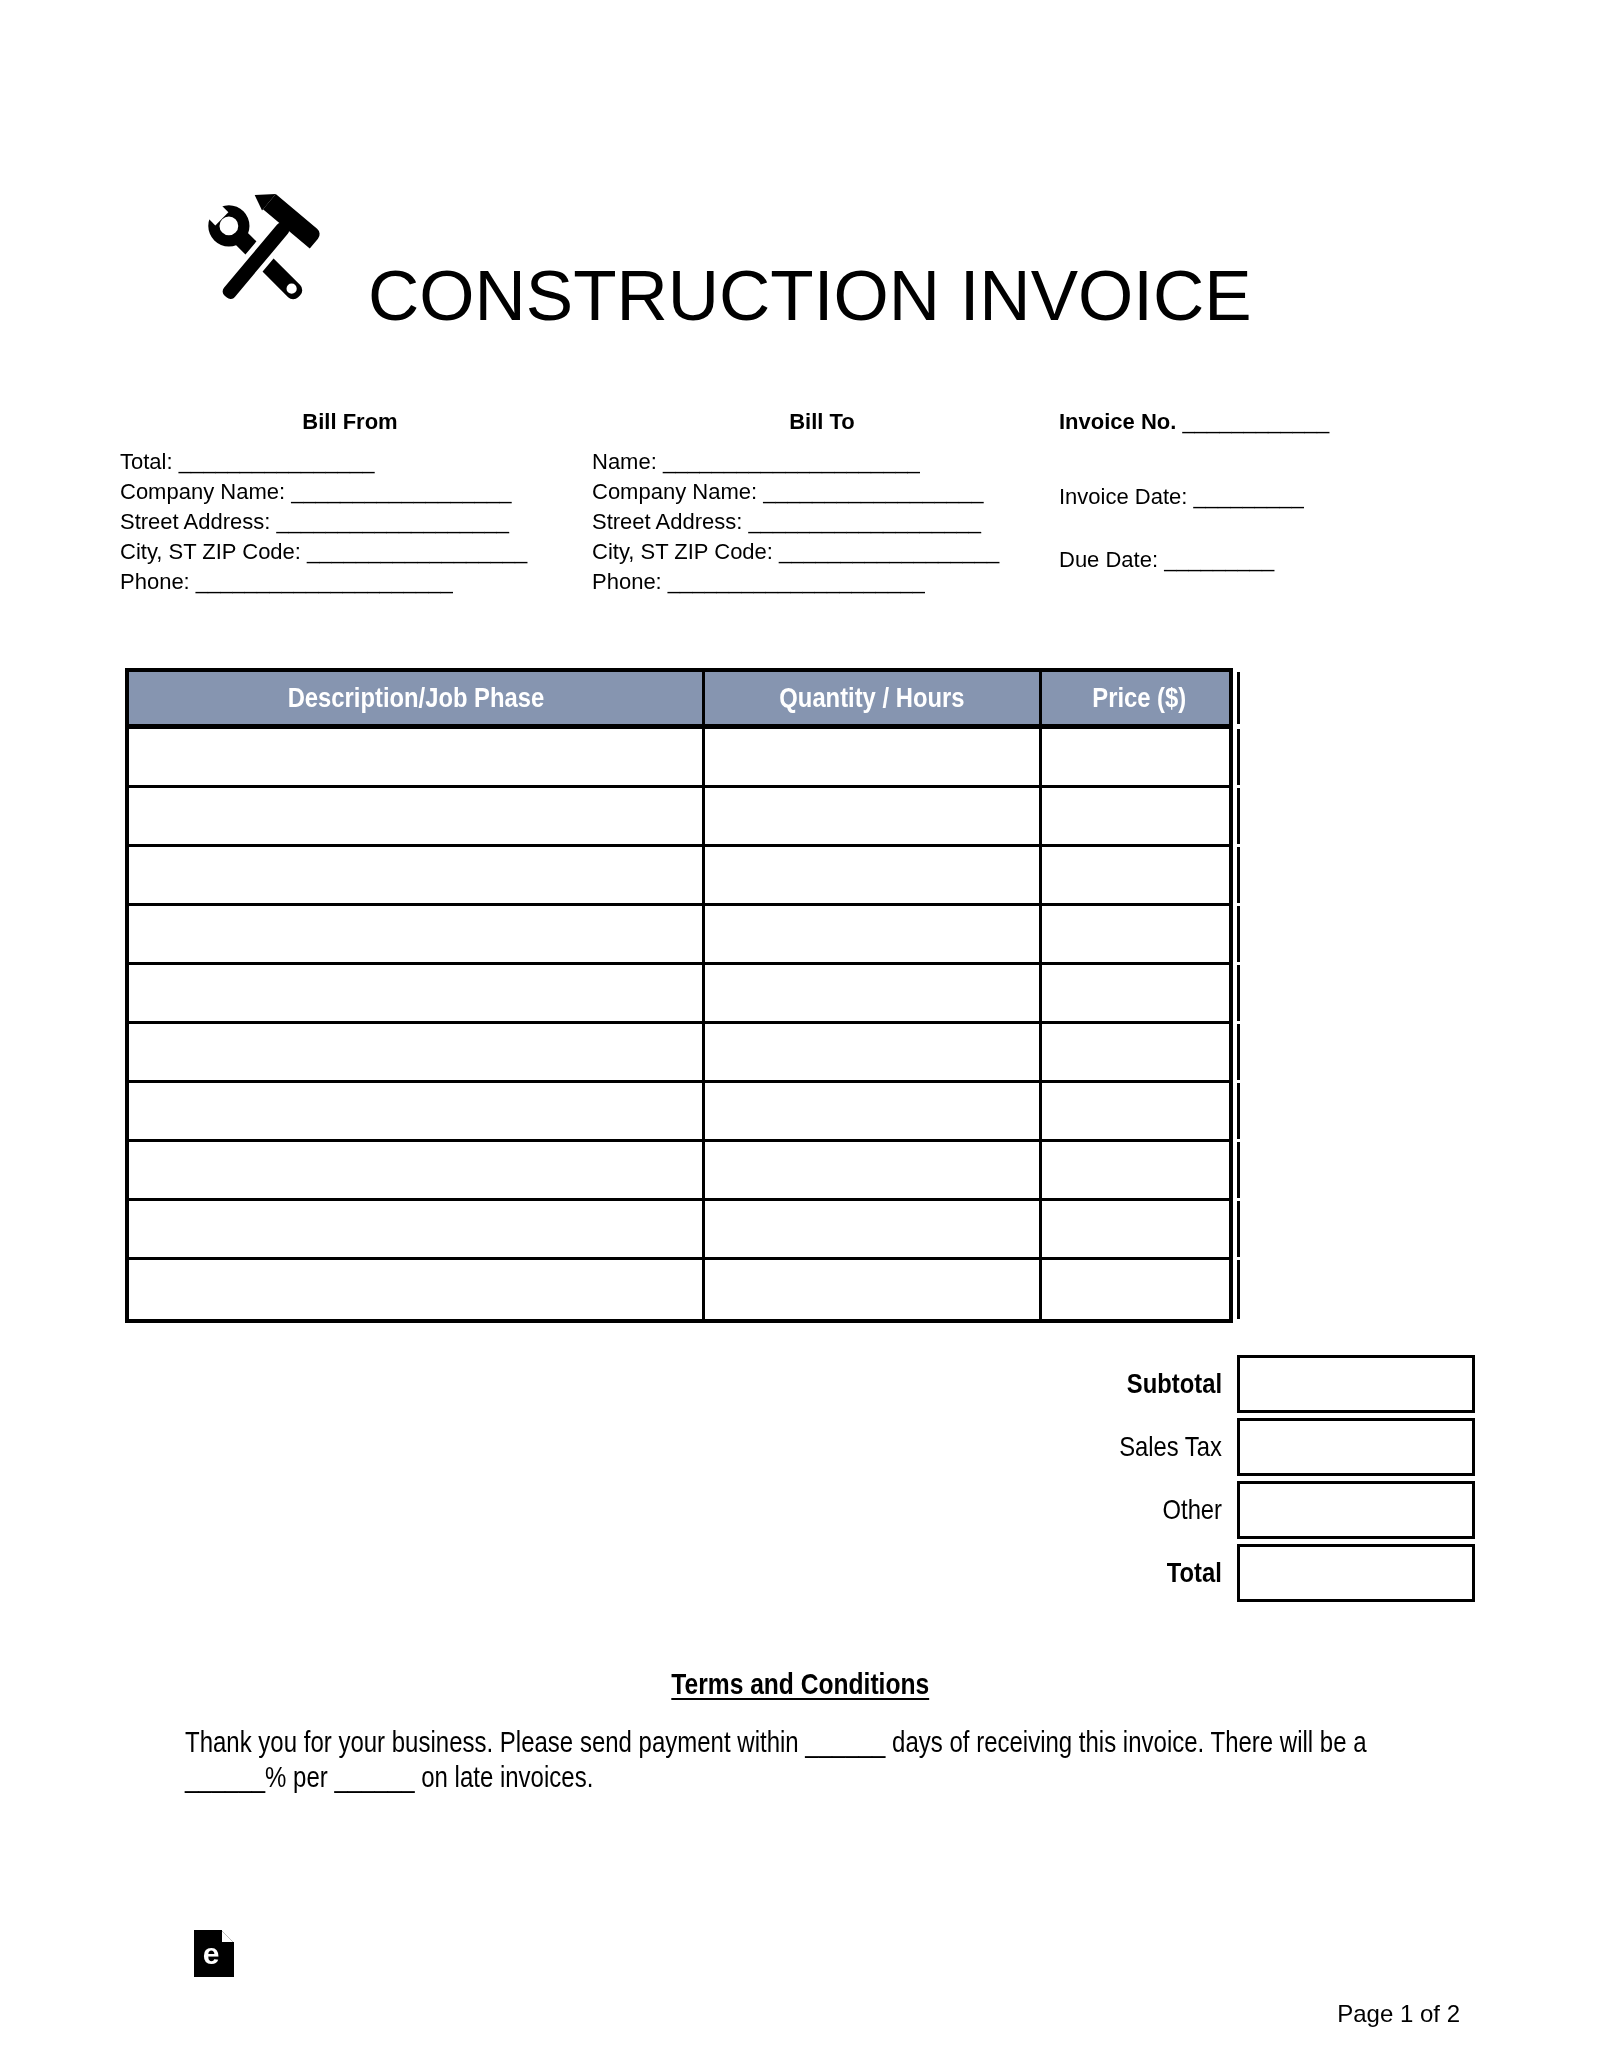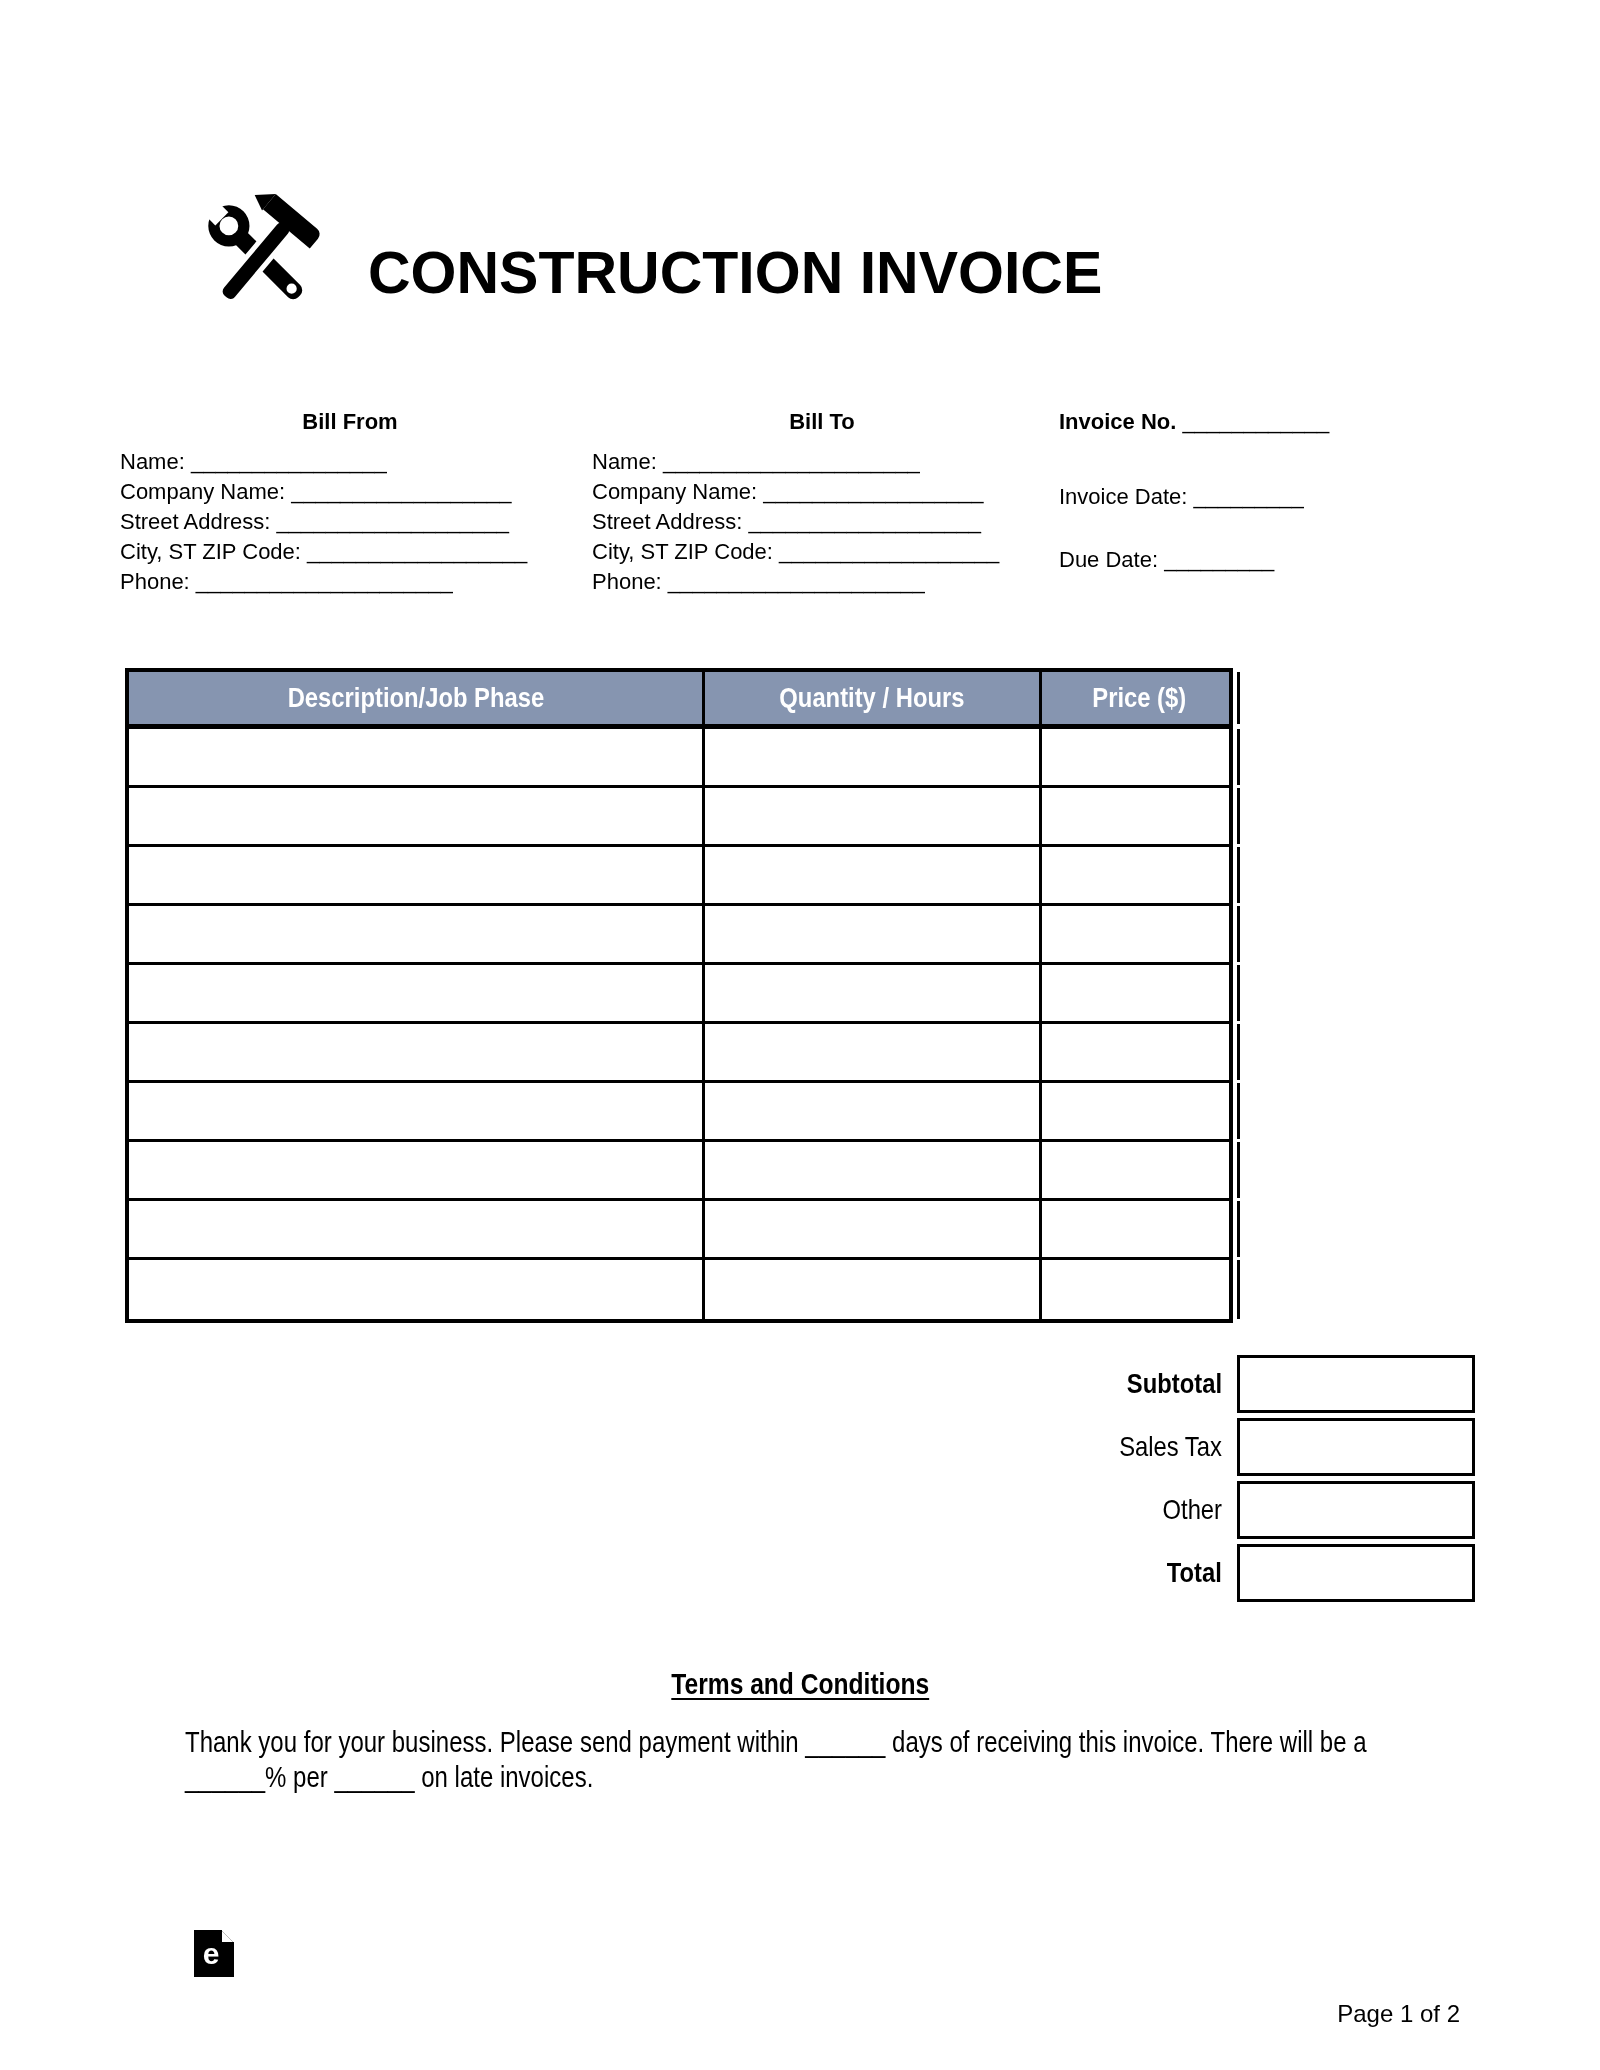--- a/index.html
+++ b/index.html
@@ -6,21 +6,21 @@
   html,body { background:#ffffff; }
   body {
     width:1600px; height:2070px; position:relative; overflow:hidden;
     font-family:"Liberation Sans", sans-serif; color:#000;
   }
   .abs { position:absolute; }
 
   
   .tools-icon { left:188px; top:182px; width:142px; height:148px; }
   .page-title {
-    left:368px; top:244px; font-size:59px; font-weight:bold;
+    left:368px; top:260px; font-size:71px; font-weight:normal;
     letter-spacing:0px; white-space:nowrap; line-height:1;
   }
 
   
   .info-block { top:407px; font-size:22px; line-height:30px; }
   .info-heading { font-weight:bold; margin-bottom:10px;text-align:center; }
   .info-line { white-space:nowrap; }
   .bill-from { left:120px;  width:460px; }
   .bill-to   { left:592px;  width:460px; }
   .inv-meta  { left:1059px; width:430px; }
@@ -110,21 +110,21 @@
       <path d="M31 9 h38 a5 5 0 0 1 5 5 v9 h-43 z"></path>
       <path d="M31 9 l-11 10 l11 5 z"></path>
     </g>
   </g>
 </svg>
 
 <div class="abs page-title">CONSTRUCTION INVOICE</div>
 
 <div class="abs info-block bill-from">
   <div class="info-heading">Bill From</div>
-  <div class="info-line">Name: ________________</div>
+  <div class="info-line">Total: ________________</div>
   <div class="info-line">Company Name: __________________</div>
   <div class="info-line">Street Address: ___________________</div>
   <div class="info-line">City, ST ZIP Code: __________________</div>
   <div class="info-line">Phone: _____________________</div>
 </div>
 
 <div class="abs info-block bill-to">
   <div class="info-heading">Bill To</div>
   <div class="info-line">Name: _____________________</div>
   <div class="info-line">Company Name: __________________</div>

